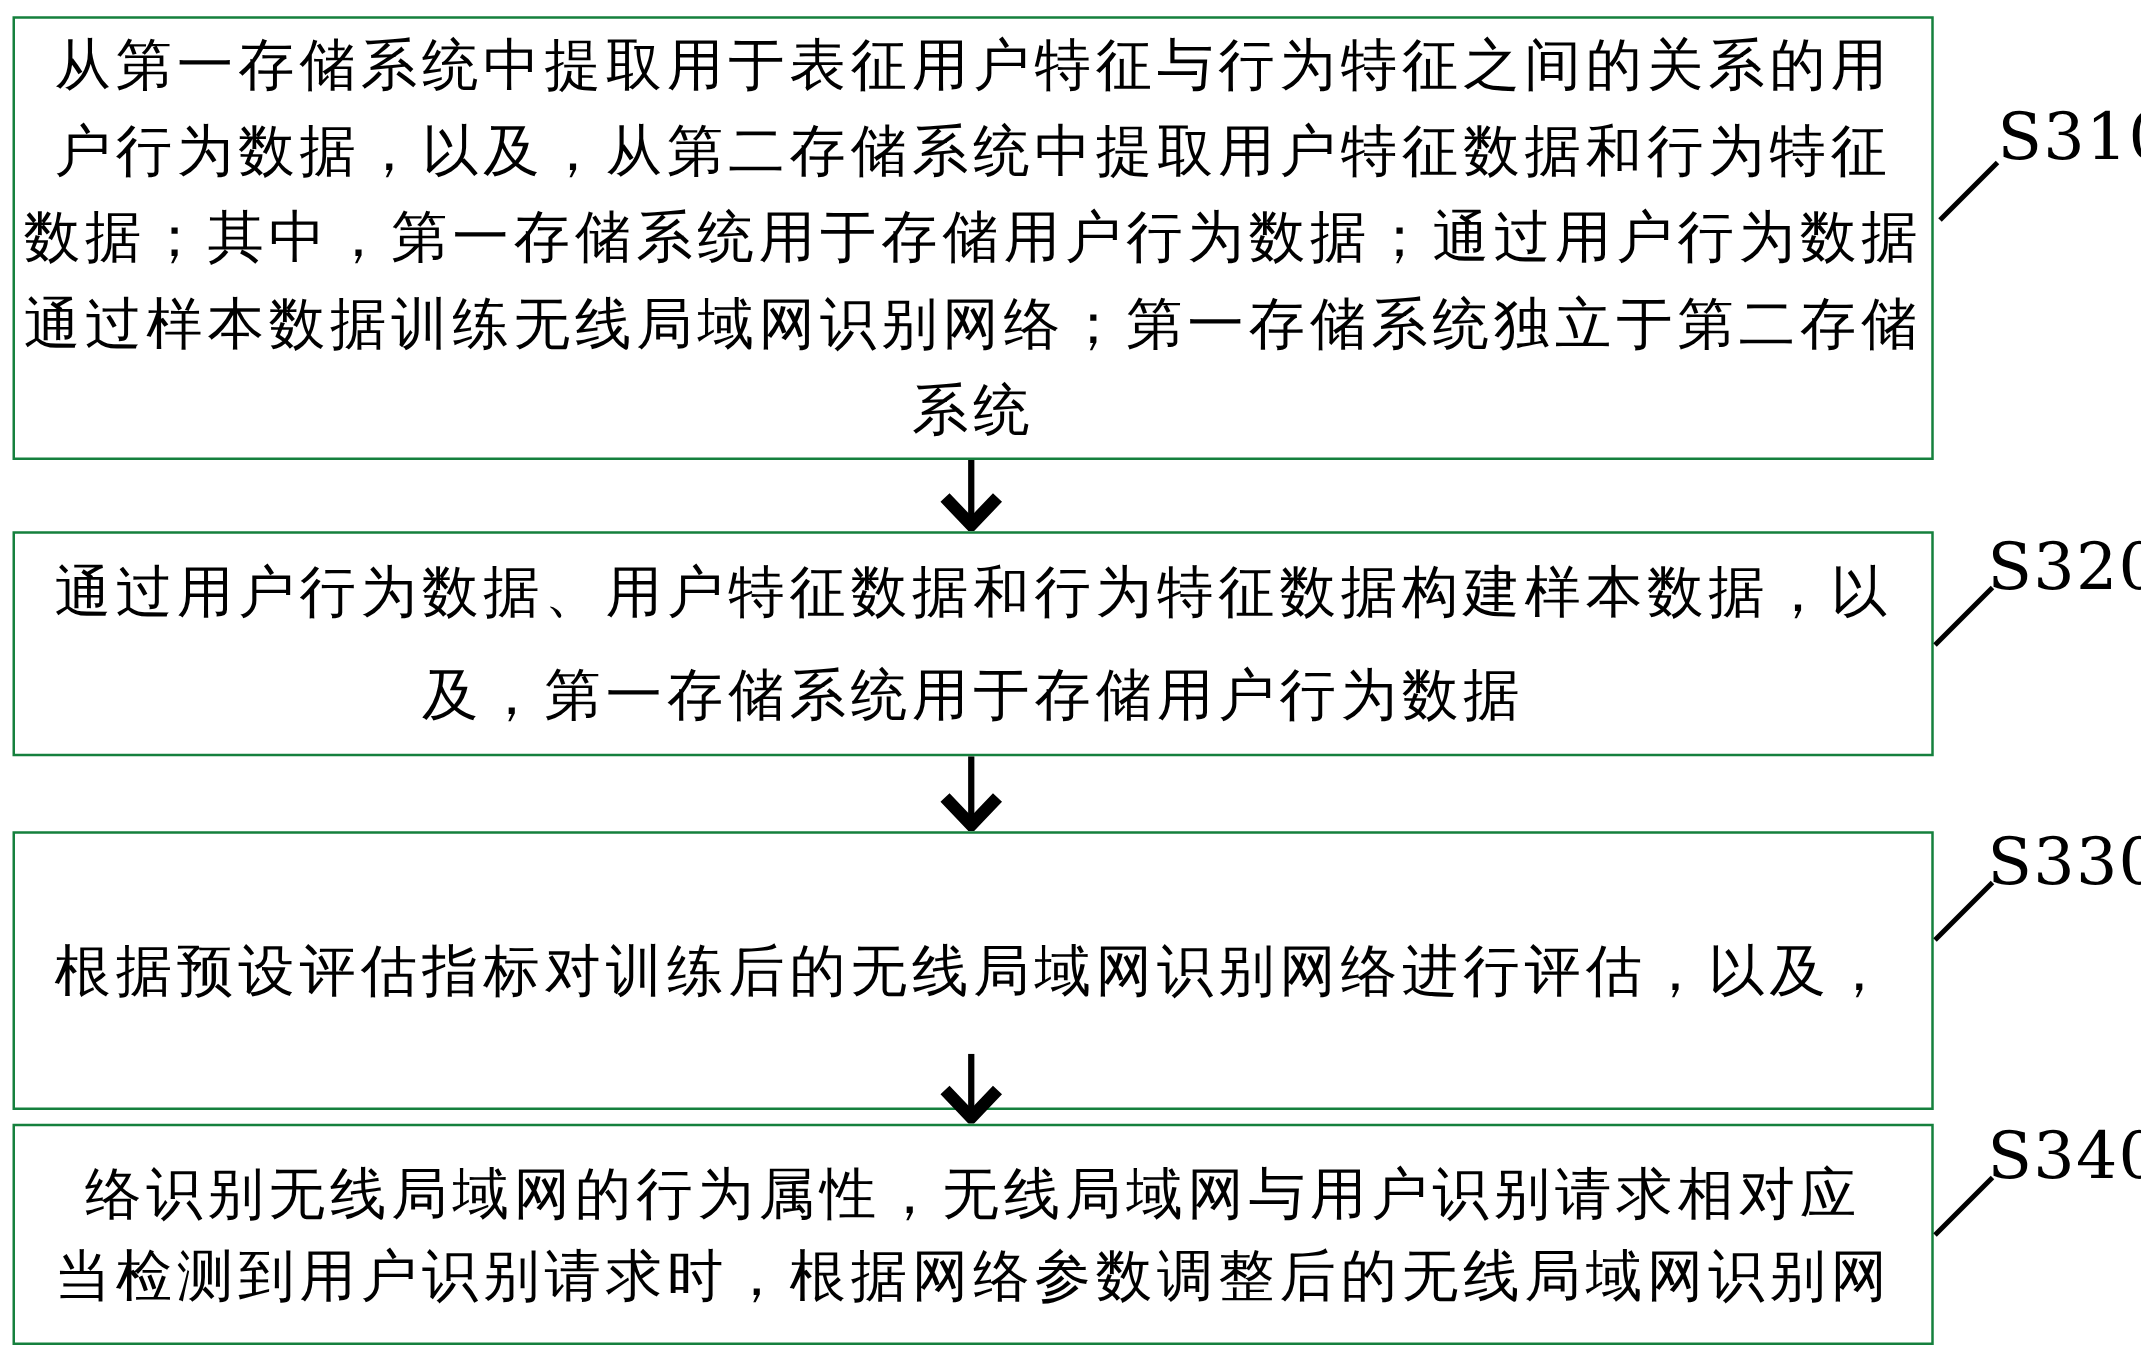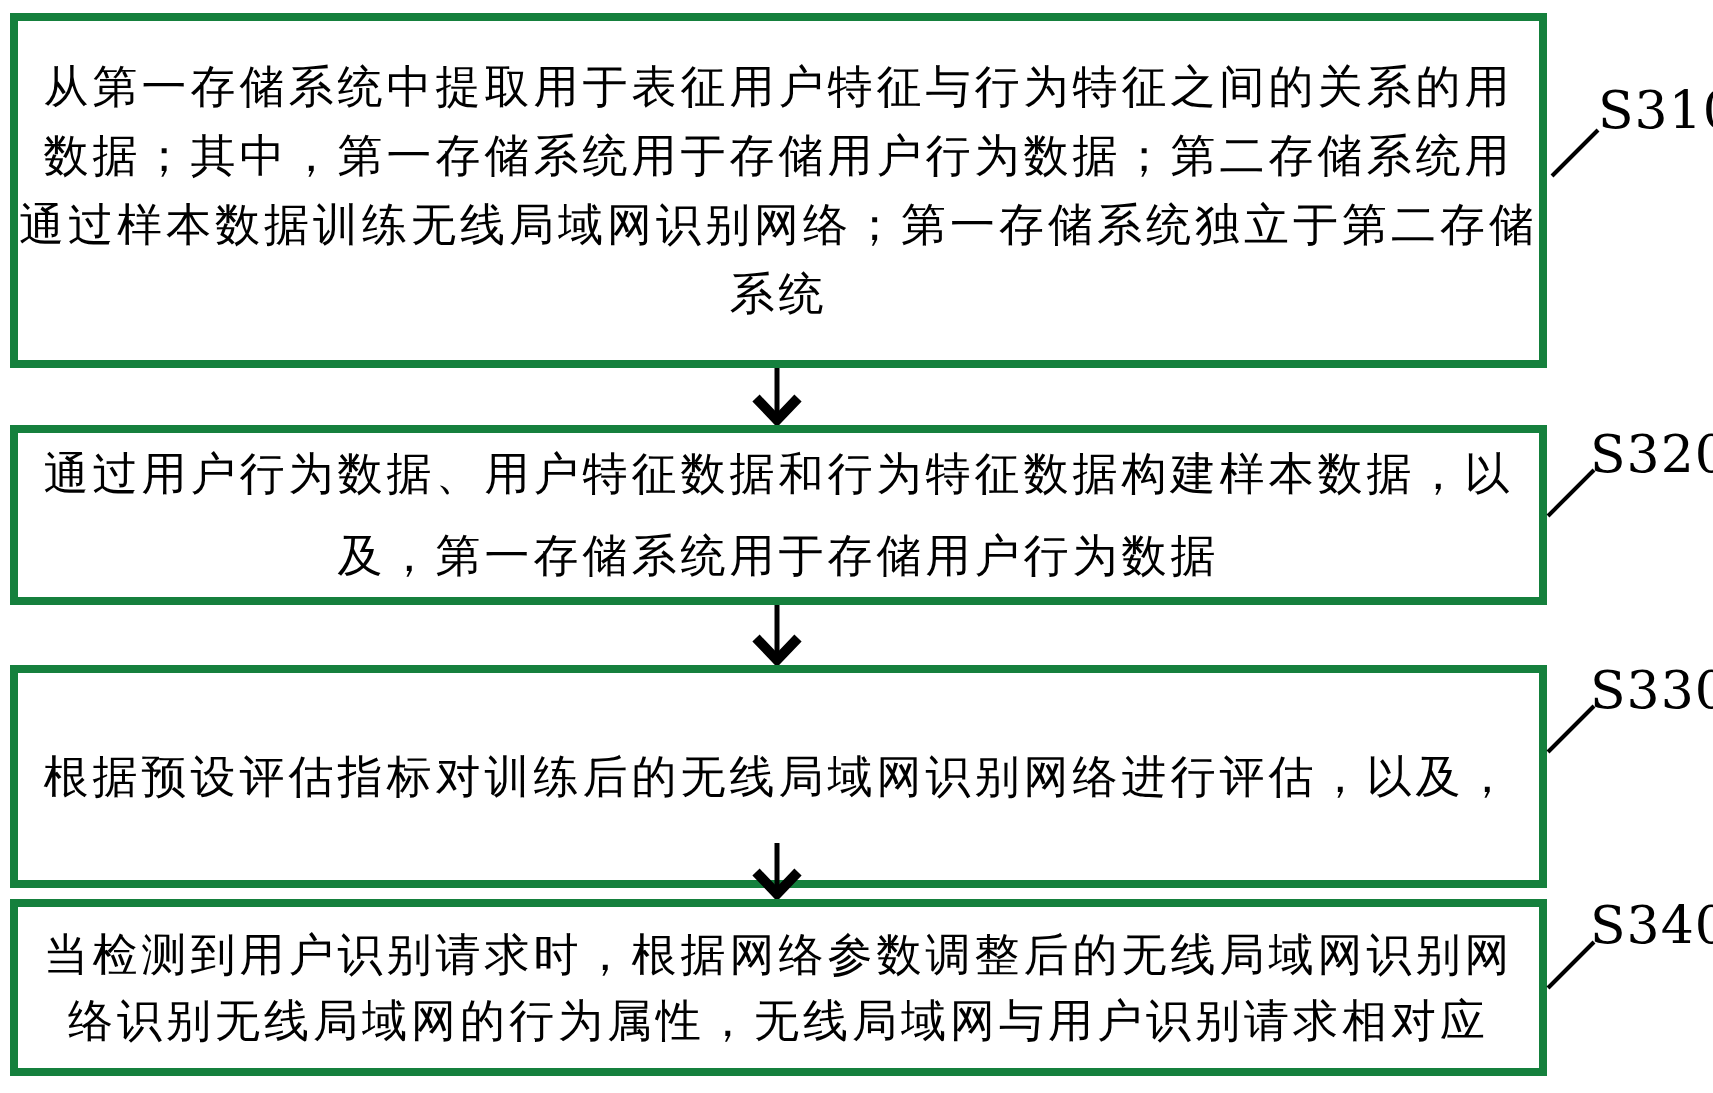--- a/index.html
+++ b/index.html
@@ -13,21 +13,21 @@
     height: 1093px;
     background: #ffffff;
     font-family: "Liberation Serif", serif;
     color: #000000;
     overflow: hidden;
   }
   .box {
     position: absolute;
     left: 10px;
     width: 1537px;
-    border: 8px solid #15803d;
+    border: 2px solid #15803d;
     box-sizing: border-box;
     background: #ffffff;
     display: flex;
     flex-direction: column;
     justify-content: center;
     align-items: center;
     padding: 4px 8px;
   }
   .box .line {
     font-size: 45px;
@@ -71,21 +71,22 @@
   .sl3 { left: 1546px; top: 704px; }
   .sl4 { left: 1546px; top: 940px; }
 </style>
 </head>
 <body>
 
 <div class="figure">
 
   <div class="box box1">
     <div class="line">从第一存储系统中提取用于表征用户特征与行为特征之间的关系的用</div>
-    <div class="line">数据；其中，第一存储系统用于存储用户行为数据；第二存储系统用</div>
+    <div class="line">户行为数据，以及，从第二存储系统中提取用户特征数据和行为特征</div>
+    <div class="line">数据；其中，第一存储系统用于存储用户行为数据；通过用户行为数据</div>
     <div class="line">通过样本数据训练无线局域网识别网络；第一存储系统独立于第二存储</div>
     <div class="line">系统</div>
   </div>
 
   <svg class="arrow" style="top:368px;" width="64" height="57" viewBox="0 0 64 57">
     <line x1="32" y1="0" x2="32" y2="53" stroke="#000000" stroke-width="5"></line>
     <polyline points="11,30 32,52 53,30" fill="none" stroke="#000000" stroke-width="10"></polyline>
   </svg>
 
   <div class="box box2">
@@ -101,22 +102,22 @@
   <div class="box box3">
     <div class="line">根据预设评估指标对训练后的无线局域网识别网络进行评估，以及，</div>
   </div>
 
   <svg class="arrow" style="top:843px;" width="64" height="56" viewBox="0 0 64 56">
     <line x1="32" y1="0" x2="32" y2="52" stroke="#000000" stroke-width="5"></line>
     <polyline points="11,29 32,51 53,29" fill="none" stroke="#000000" stroke-width="10"></polyline>
   </svg>
 
   <div class="box box4">
+    <div class="line">络识别无线局域网的行为属性，无线局域网与用户识别请求相对应</div>
     <div class="line">当检测到用户识别请求时，根据网络参数调整后的无线局域网识别网</div>
-    <div class="line">络识别无线局域网的行为属性，无线局域网与用户识别请求相对应</div>
   </div>
 
   <svg class="slash sl1" width="50" height="50" viewBox="0 0 50 50">
     <line x1="2" y1="48" x2="48" y2="2" stroke="#000000" stroke-width="4"></line>
   </svg>
   <svg class="slash sl2" width="50" height="50" viewBox="0 0 50 50">
     <line x1="2" y1="48" x2="48" y2="2" stroke="#000000" stroke-width="4"></line>
   </svg>
   <svg class="slash sl3" width="50" height="50" viewBox="0 0 50 50">
     <line x1="2" y1="48" x2="48" y2="2" stroke="#000000" stroke-width="4"></line>

